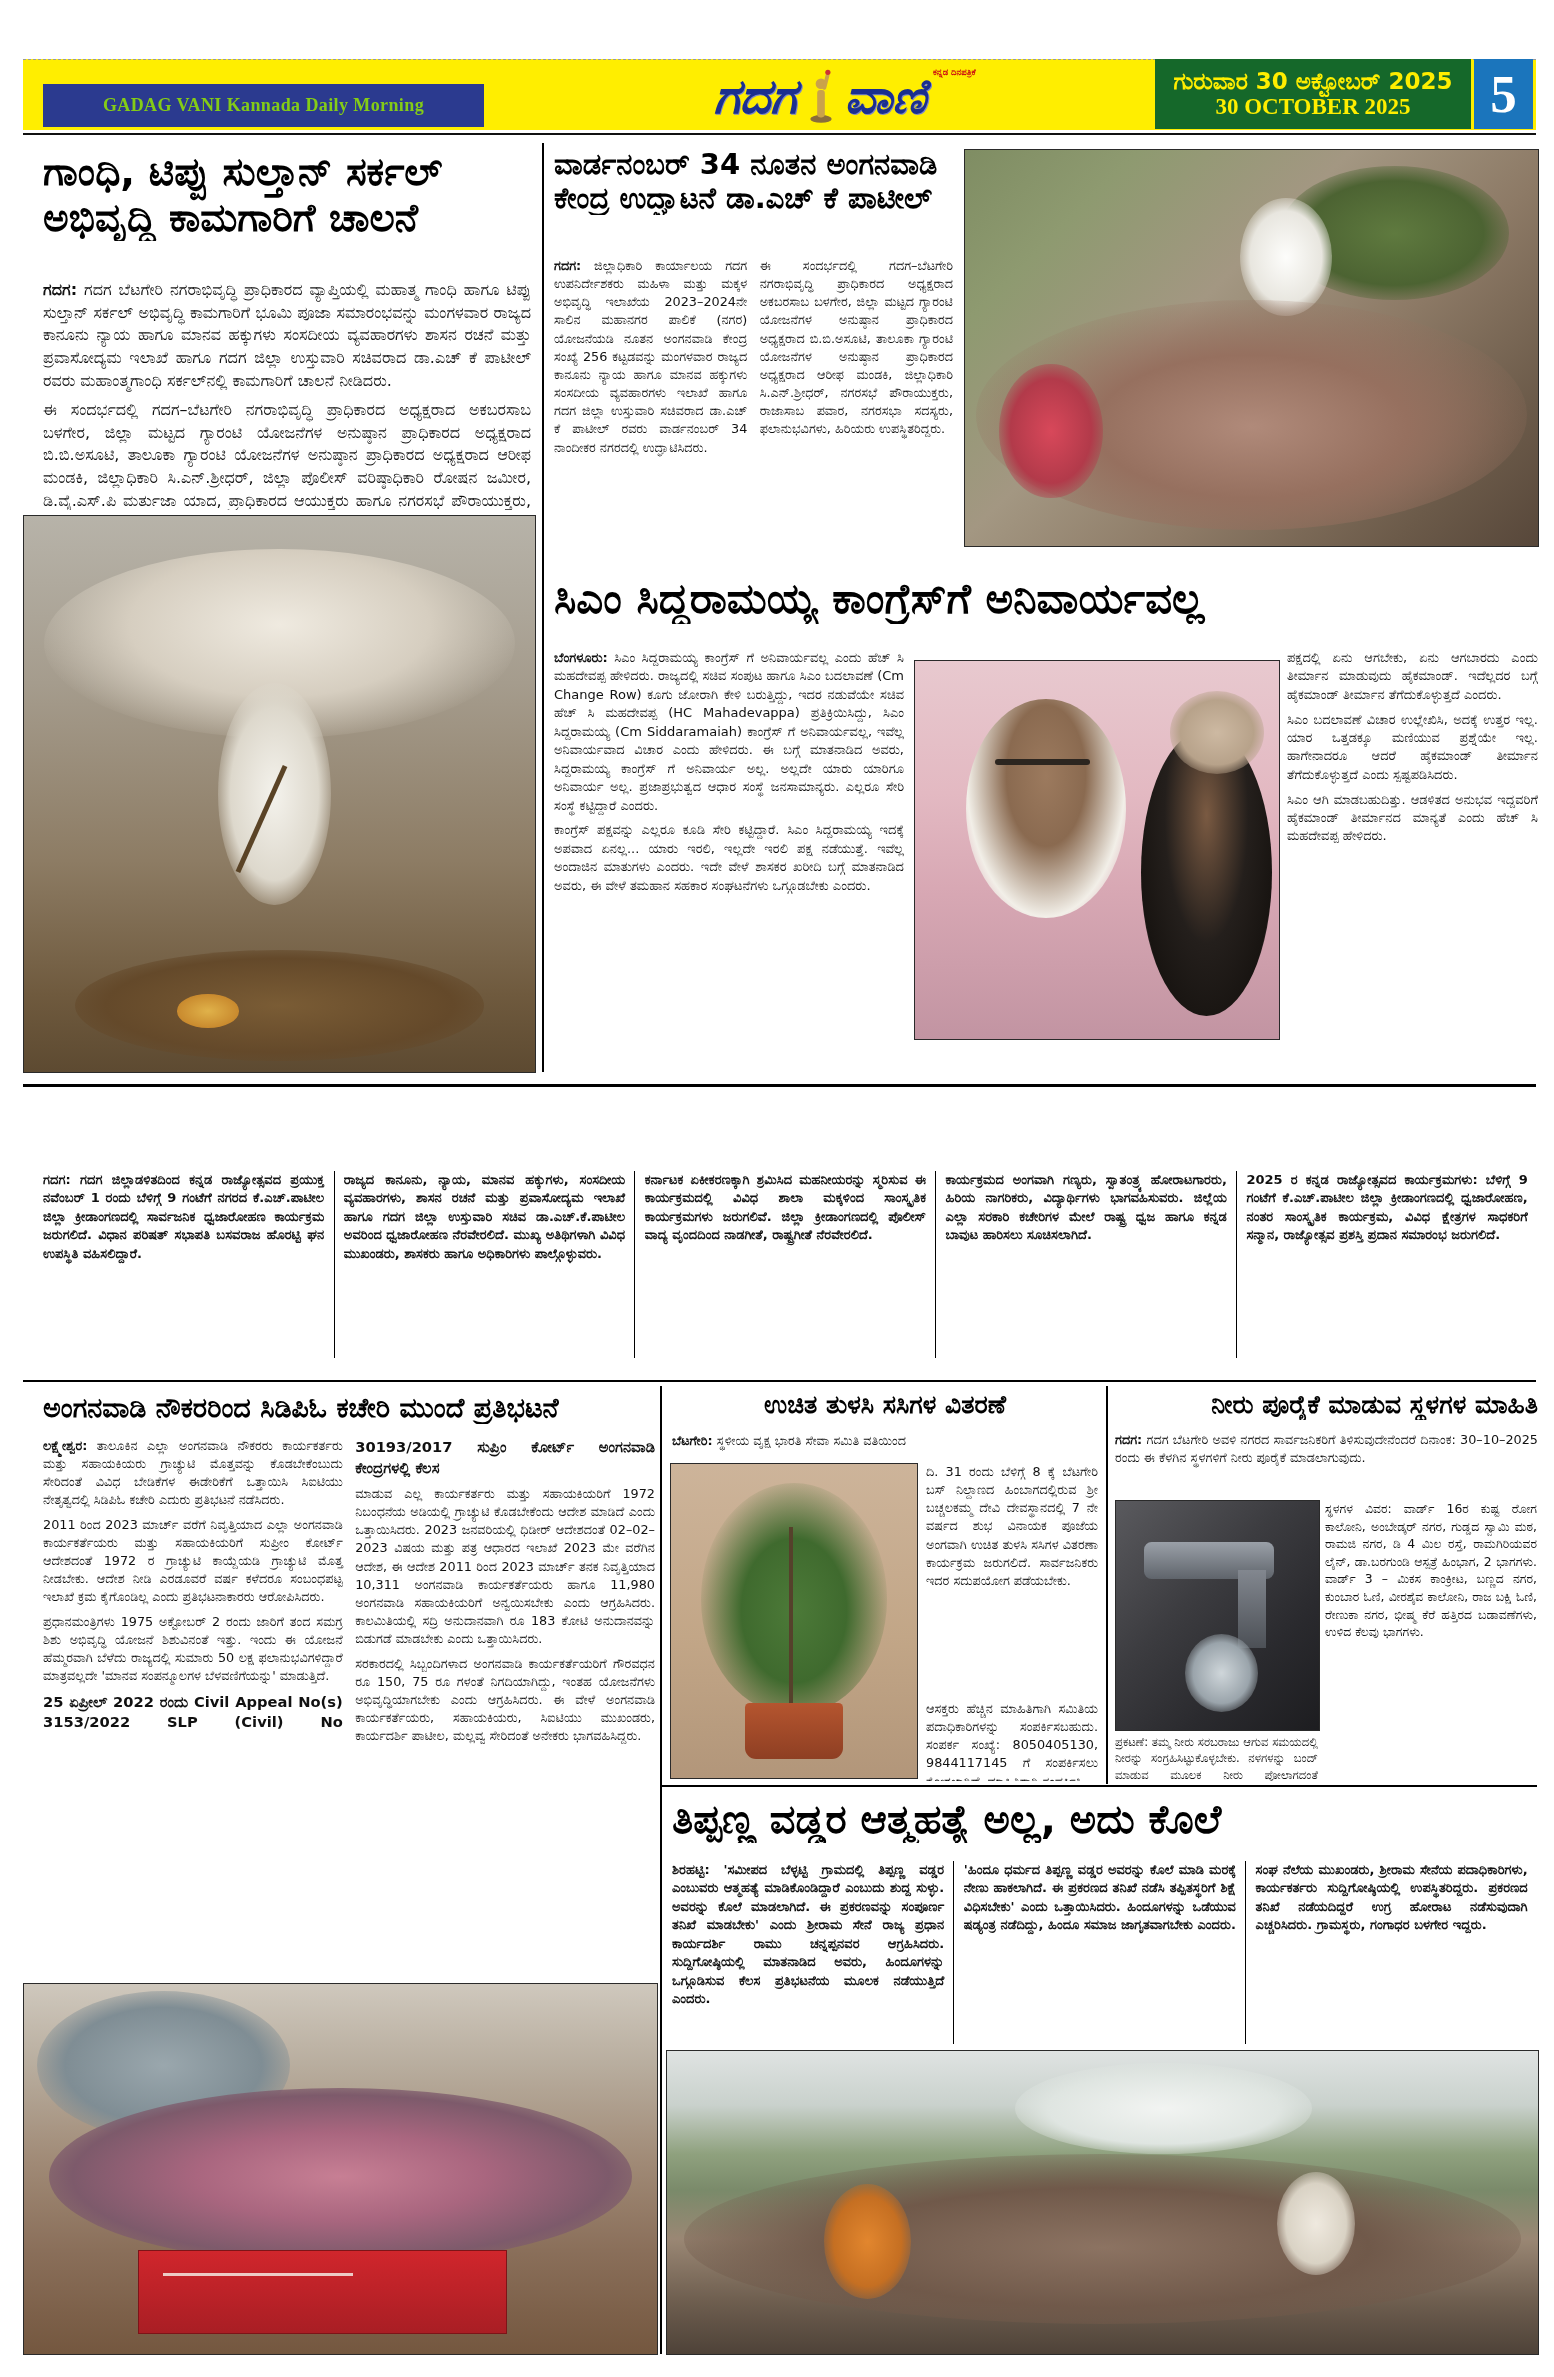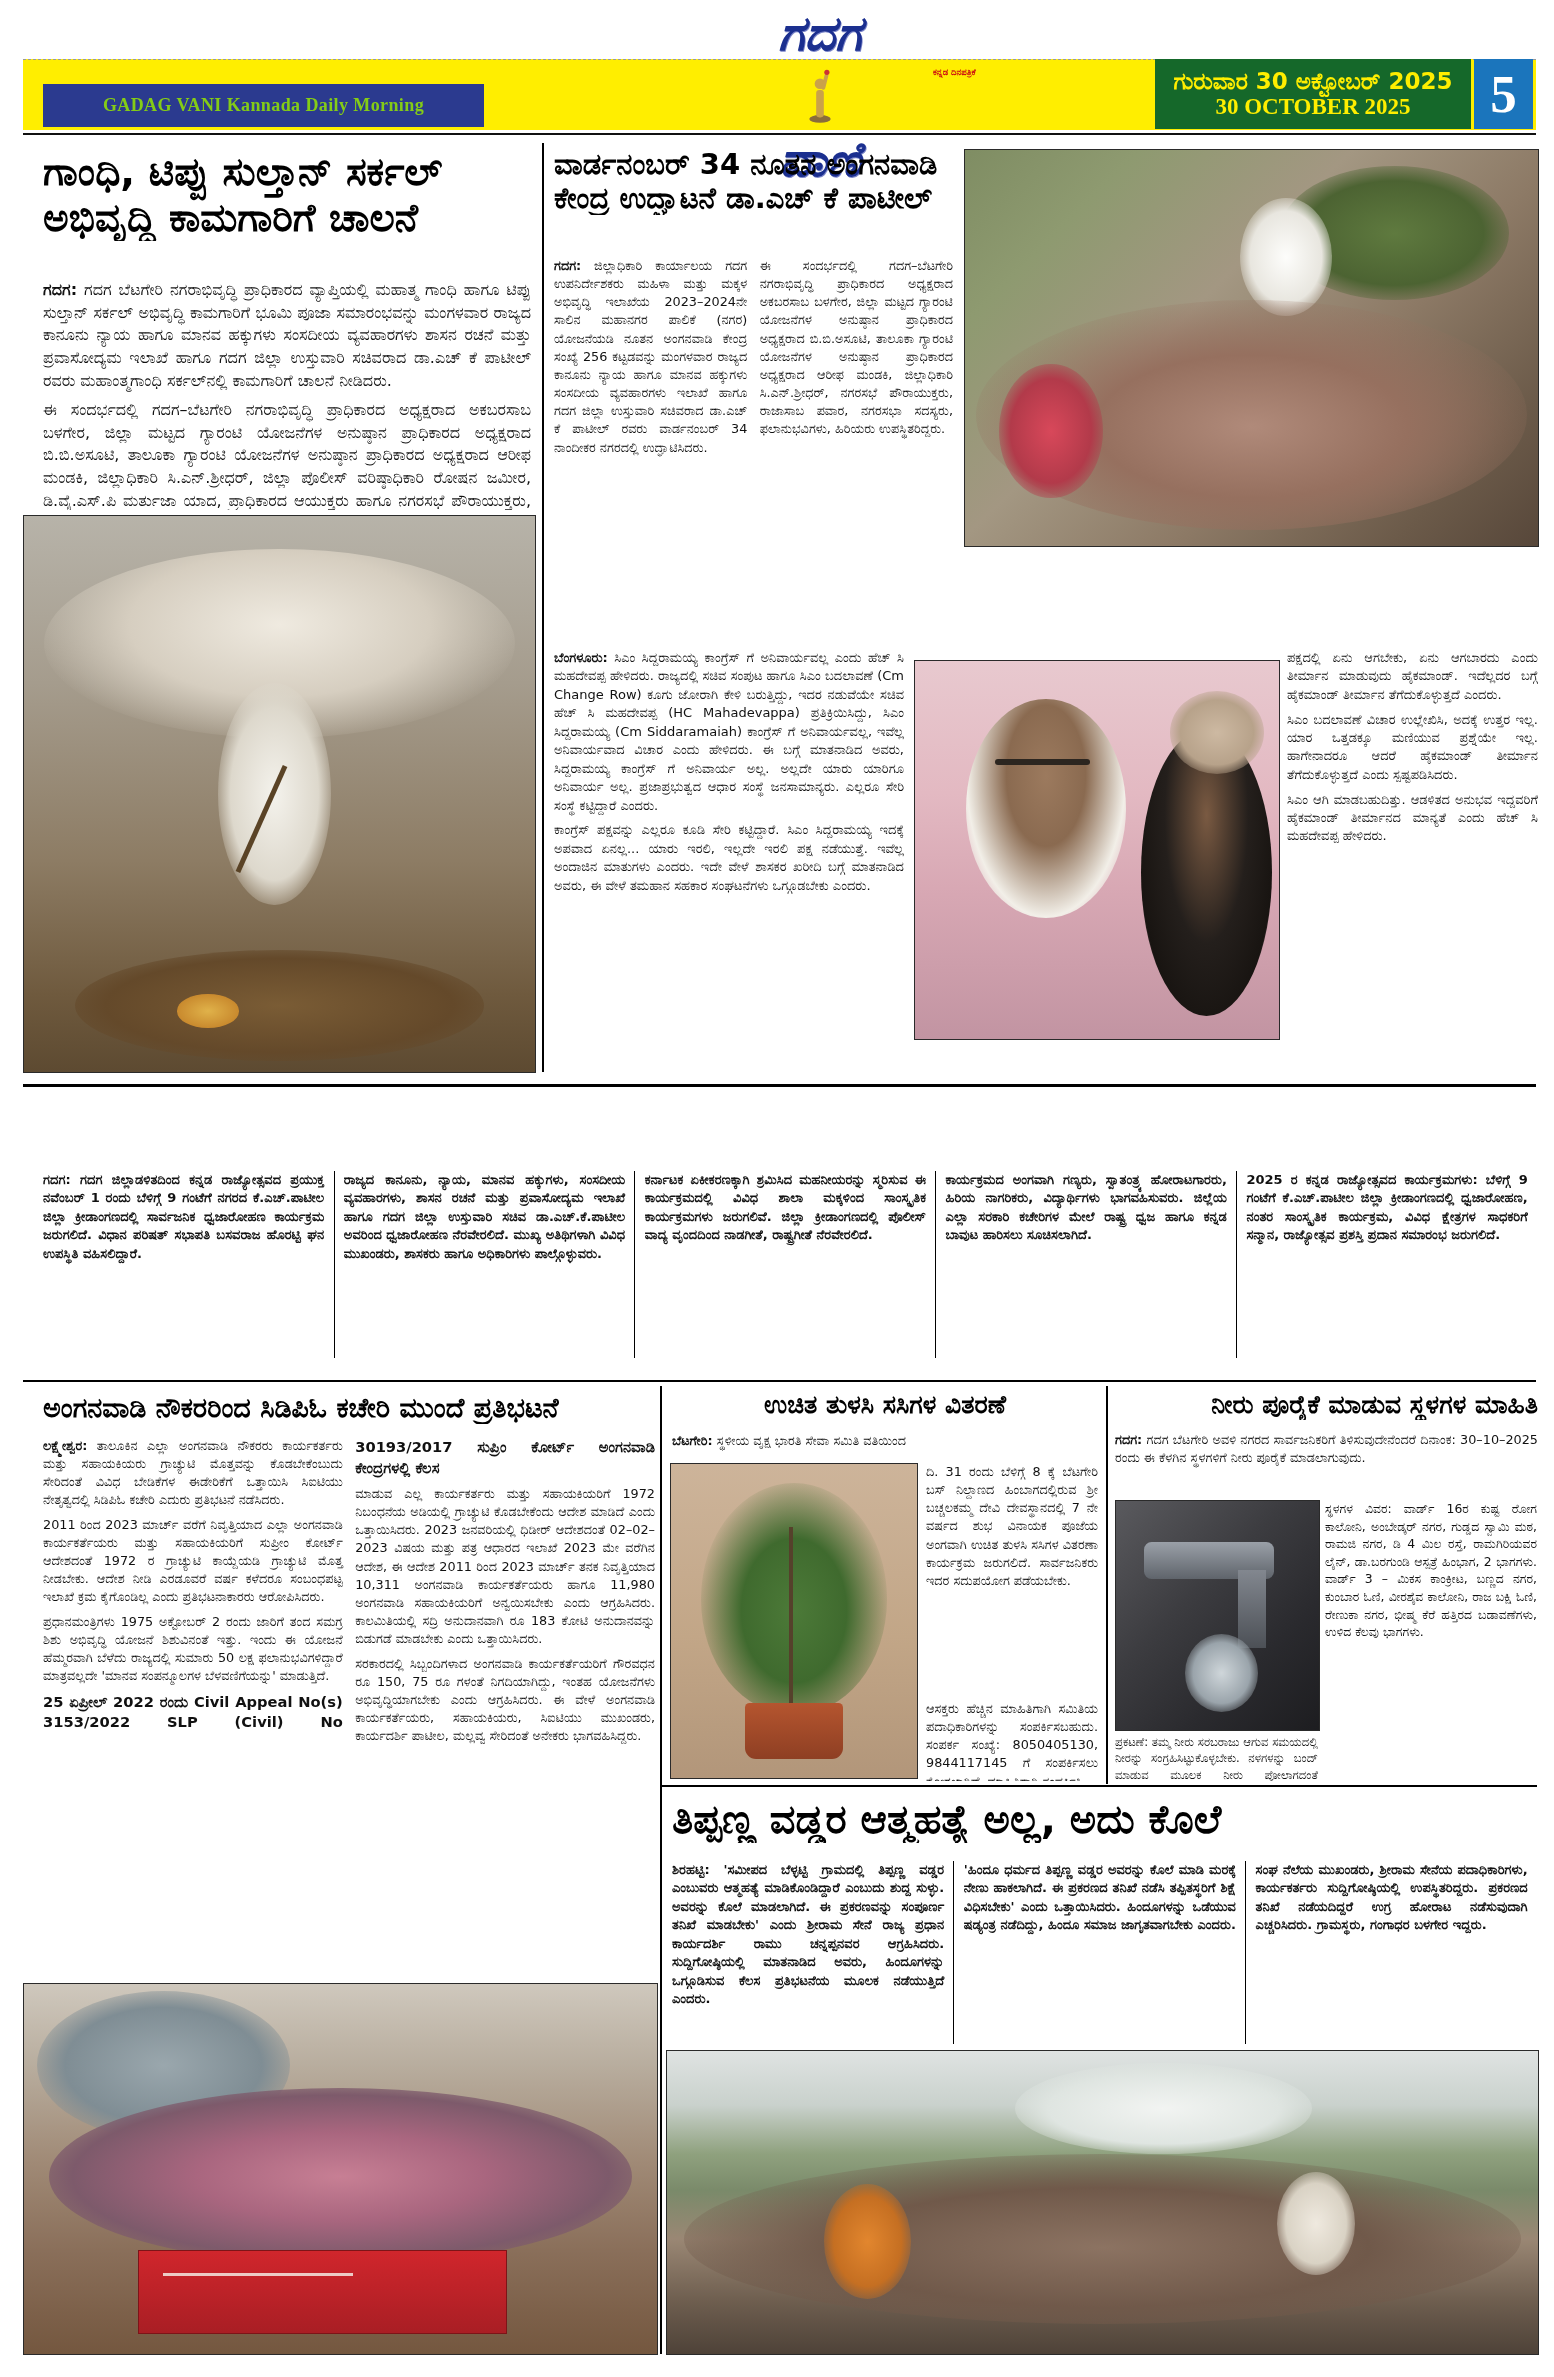--- a/index.html
+++ b/index.html
@@ -6,21 +6,21 @@
   .page{position:relative;width:1555px;height:2377px;background:#ffffff;margin:0 auto;
         font-family:"DejaVu Sans",sans-serif;color:#111;overflow:hidden;}
   .abs{position:absolute;}
   
   .topbar{position:absolute;left:23px;top:59px;width:1513px;height:70px;background:#ffee00;
           border-top:1.5px dashed #9a9a9a;}
   .banner-blue{position:absolute;left:43px;top:84px;width:441px;height:43px;background:#2b3a8f;
           color:#84cc16;display:flex;align-items:center;justify-content:center;
           font-family:"Liberation Serif",serif;font-weight:bold;font-size:18px;letter-spacing:0.4px;}
   .masthead{position:absolute;left:495px;top:62px;width:650px;height:67px;display:flex;
-          align-items:center;justify-content:center;gap:11px;flex-direction:column;}
+          align-items:center;justify-content:center;gap:11px;}
   .masthead .kn{font-size:48px;font-weight:bold;color:#1b2f8f;font-style:italic;
           text-shadow:0.8px 0.8px 0 #7c86c9;line-height:1;}
   .tagline{position:absolute;left:933px;top:67px;font-size:8.5px;color:#cc1111;font-weight:bold;}
   .datebox{position:absolute;left:1155px;top:59px;width:316px;height:70px;background:#15682a;
           color:#ffee00;display:flex;flex-direction:column;align-items:center;justify-content:center;
           font-weight:bold;line-height:1.15;}
   .datebox .l1{font-size:23px;}
   .datebox .l2{font-size:23px;font-family:"Liberation Serif",serif;}
   .pagenum{position:absolute;left:1474px;top:59px;width:59px;height:70px;background:#1b75bc;color:#fff;
           display:flex;align-items:center;justify-content:center;font-size:53px;font-weight:bold;
@@ -106,20 +106,21 @@
   </div>
 
   <div class="photo" style="left:964px;top:149px;width:573px;height:396px;
        background:linear-gradient(135deg,#7f8d63 0%,#8e9a70 18%,#a39782 40%,#8d7a66 62%,#6b5a49 85%,#57473a 100%);">
     <div class="blob" style="left:55%;top:4%;width:40%;height:34%;background:radial-gradient(ellipse,#5f7a3f 0%,#4c6332 55%,transparent 80%);"></div>
     <div class="blob" style="left:48%;top:12%;width:16%;height:30%;background:radial-gradient(ellipse,#fdfdfb 0%,#e8e6df 55%,transparent 80%);"></div>
     <div class="blob" style="left:2%;top:38%;width:96%;height:58%;background:radial-gradient(ellipse at 50% 55%,#b08a7a 0%,#96705f 40%,transparent 78%);"></div>
     <div class="blob" style="left:6%;top:54%;width:18%;height:34%;background:radial-gradient(ellipse,#d8485a 0%,#b23a4a 55%,transparent 82%);"></div>
   </div>
 
+  <div class="abs hl" style="left:554px;top:574px;width:985px;font-size:42px;white-space:nowrap;">ಸಿಎಂ ಸಿದ್ದರಾಮಯ್ಯ ಕಾಂಗ್ರೆಸ್‌ಗೆ ಅನಿವಾರ್ಯವಲ್ಲ</div>
 
   <div class="abs body-txt" style="left:554px;top:649px;width:350px;height:424px;font-size:13px;">
     <p><b>ಬೆಂಗಳೂರು:</b>
        <span>ಸಿಎಂ ಸಿದ್ದರಾಮಯ್ಯ ಕಾಂಗ್ರೆಸ್ ಗೆ ಅನಿವಾರ್ಯವಲ್ಲ ಎಂದು ಹೆಚ್ ಸಿ ಮಹದೇವಪ್ಪ ಹೇಳಿದರು. ರಾಜ್ಯದಲ್ಲಿ ಸಚಿವ ಸಂಪುಟ ಹಾಗೂ ಸಿಎಂ ಬದಲಾವಣೆ (Cm Change Row) ಕೂಗು ಜೋರಾಗಿ ಕೇಳಿ ಬರುತ್ತಿದ್ದು, ಇದರ ನಡುವೆಯೇ ಸಚಿವ ಹೆಚ್ ಸಿ ಮಹದೇವಪ್ಪ (HC Mahadevappa) ಪ್ರತಿಕ್ರಿಯಿಸಿದ್ದು, ಸಿಎಂ ಸಿದ್ದರಾಮಯ್ಯ (Cm Siddaramaiah) ಕಾಂಗ್ರೆಸ್ ಗೆ ಅನಿವಾರ್ಯವಲ್ಲ, ಇವೆಲ್ಲ ಅನಿವಾರ್ಯವಾದ ವಿಚಾರ ಎಂದು ಹೇಳಿದರು. ಈ ಬಗ್ಗೆ ಮಾತನಾಡಿದ ಅವರು, ಸಿದ್ದರಾಮಯ್ಯ ಕಾಂಗ್ರೆಸ್ ಗೆ ಅನಿವಾರ್ಯ ಅಲ್ಲ. ಅಲ್ಲದೇ ಯಾರು ಯಾರಿಗೂ ಅನಿವಾರ್ಯ ಅಲ್ಲ. ಪ್ರಜಾಪ್ರಭುತ್ವದ ಆಧಾರ ಸಂಸ್ಥೆ ಜನಸಾಮಾನ್ಯರು. ಎಲ್ಲರೂ ಸೇರಿ ಸಂಸ್ಥೆ ಕಟ್ಟಿದ್ದಾರೆ ಎಂದರು.</span></p>
     <p><span>ಕಾಂಗ್ರೆಸ್ ಪಕ್ಷವನ್ನು ಎಲ್ಲರೂ ಕೂಡಿ ಸೇರಿ ಕಟ್ಟಿದ್ದಾರೆ. ಸಿಎಂ ಸಿದ್ದರಾಮಯ್ಯ ಇದಕ್ಕೆ ಅಪವಾದ ಏನಲ್ಲ... ಯಾರು ಇರಲಿ, ಇಲ್ಲದೇ ಇರಲಿ ಪಕ್ಷ ನಡೆಯುತ್ತೆ. ಇವೆಲ್ಲ ಅಂದಾಜಿನ ಮಾತುಗಳು ಎಂದರು. ಇದೇ ವೇಳೆ ಶಾಸಕರ ಖರೀದಿ ಬಗ್ಗೆ ಮಾತನಾಡಿದ ಅವರು, ಈ ವೇಳೆ ತಮಹಾನ ಸಹಕಾರ ಸಂಘಟನೆಗಳು ಒಗ್ಗೂಡಬೇಕು ಎಂದರು.</span></p>
   </div>
 
   <div class="photo" style="left:914px;top:660px;width:364px;height:378px;
        background:linear-gradient(180deg,#e8c9cf 0%,#e3b9c2 35%,#d8a8b4 60%,#c294a2 100%);">
     <div class="blob" style="left:14%;top:10%;width:44%;height:58%;background:radial-gradient(ellipse at 50% 35%,#9c7a5e 0%,#8a6a50 35%,#f2efe8 70%,transparent 88%);"></div>

